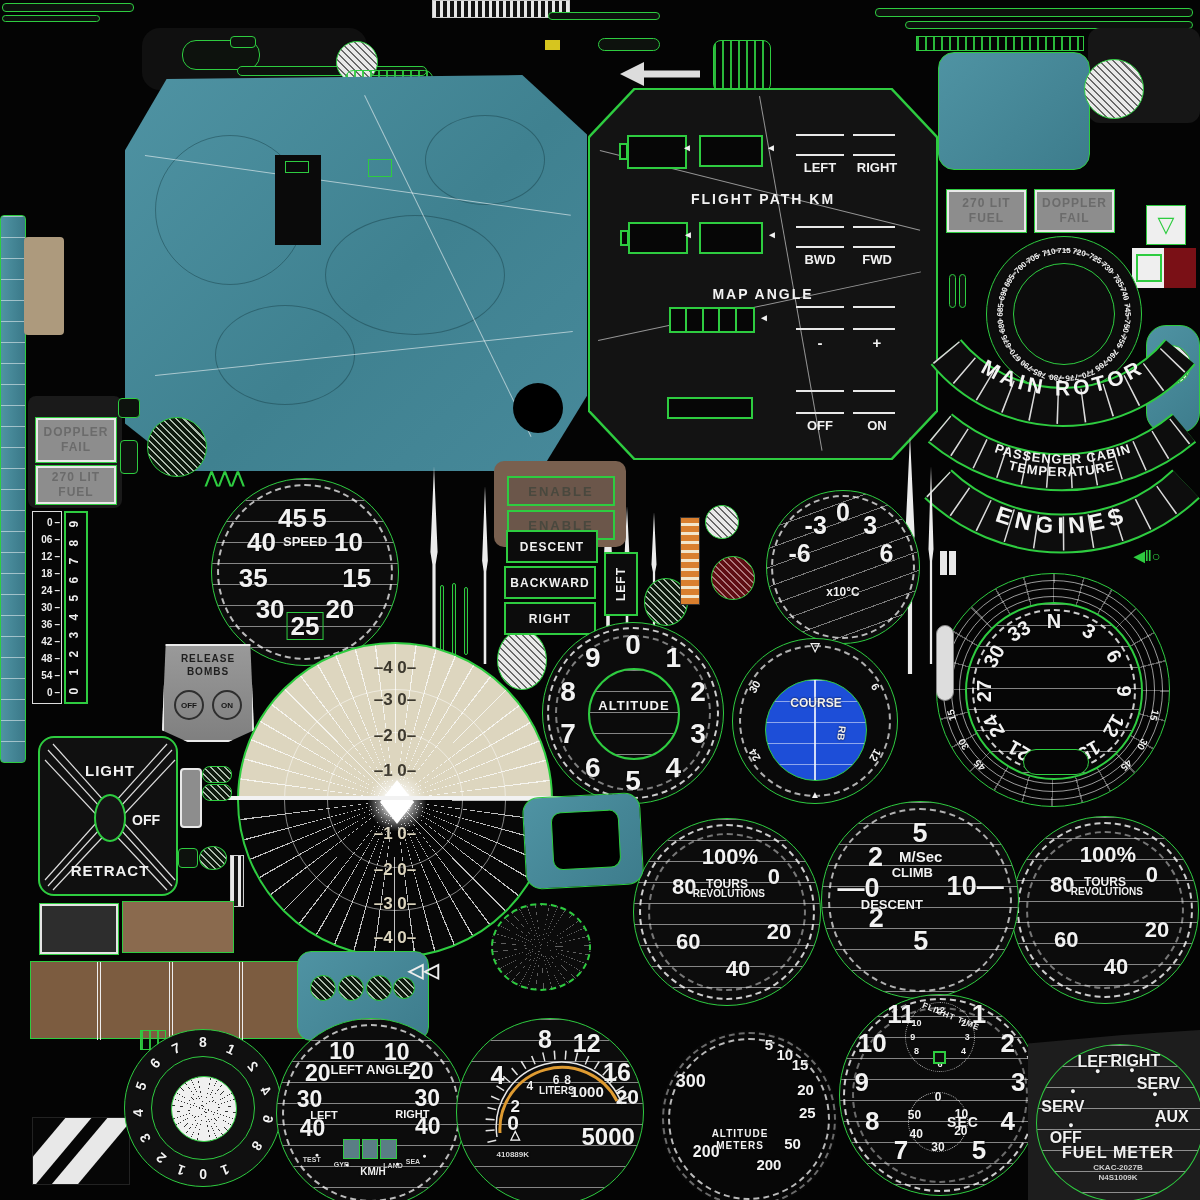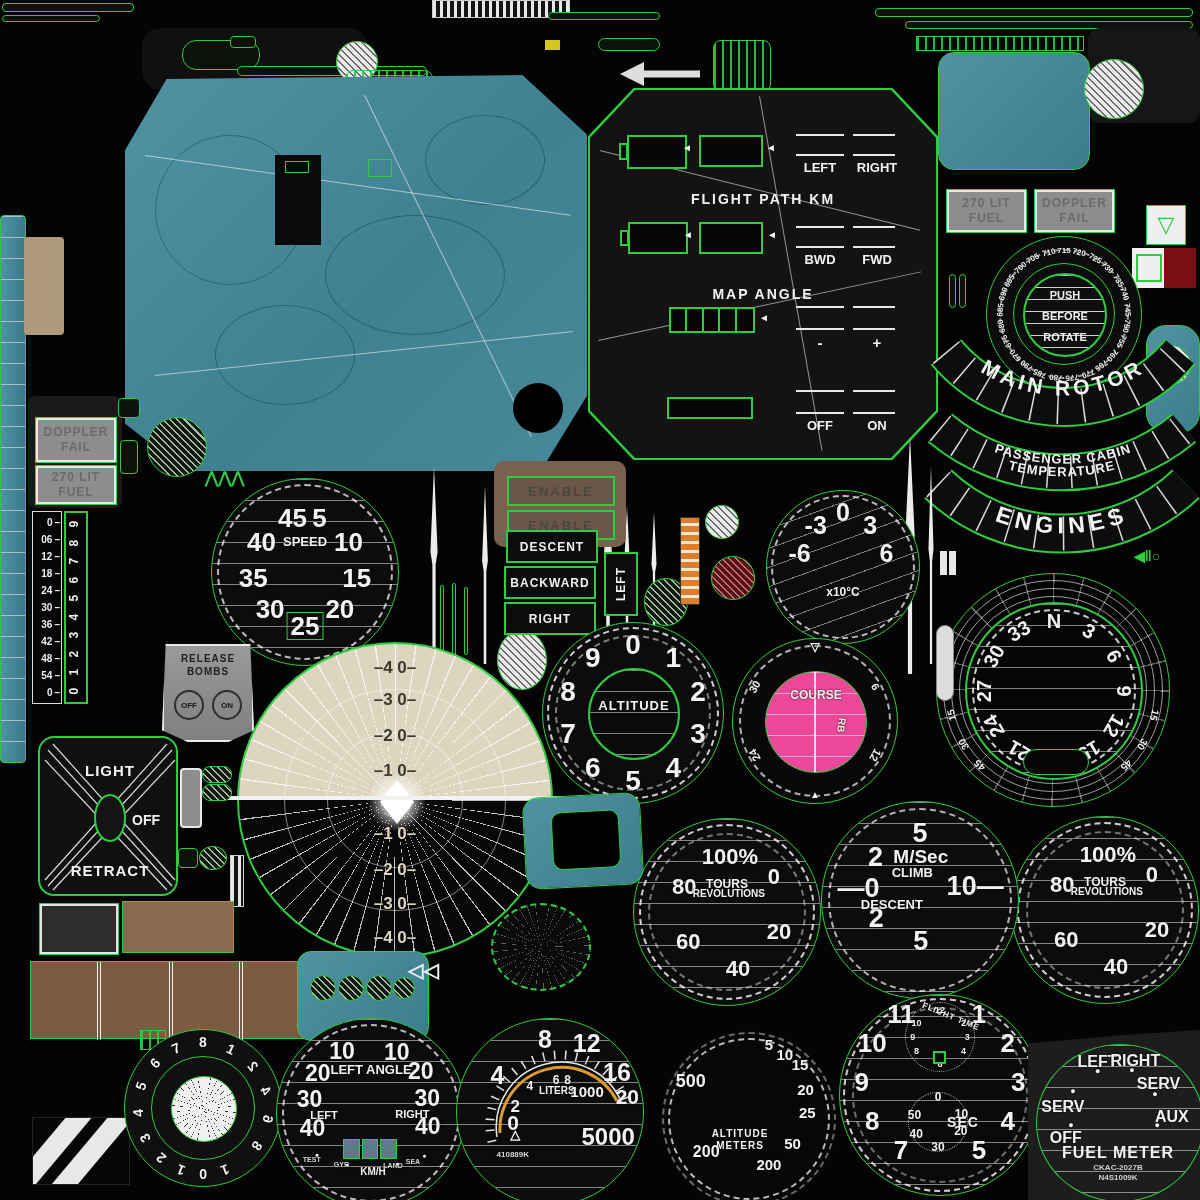--- a/index.html
+++ b/index.html
@@ -191,26 +191,20 @@
         <span class="dn" style="left: 18.5922%; top: 76.3543%; transform: translate(-50%, -50%) rotate(230deg); font-size: 8px;">670</span>
         <span class="dn" style="left: 12.8414%; top: 67.3273%; transform: translate(-50%, -50%) rotate(245deg); font-size: 8px;">675</span>
         <span class="dn" style="left: 9.75329%; top: 57.8232%; transform: translate(-50%, -50%) rotate(259deg); font-size: 8px;">680</span>
         <span class="dn" style="left: 9.09987%; top: 47.14%; transform: translate(-50%, -50%) rotate(274deg); font-size: 8px;">685</span>
         <span class="dn" style="left: 11.0067%; top: 37.3303%; transform: translate(-50%, -50%) rotate(288deg); font-size: 8px;">690</span>
         <span class="dn" style="left: 15.23%; top: 28.2733%; transform: translate(-50%, -50%) rotate(302deg); font-size: 8px;">695</span>
         <span class="dn" style="left: 22.0381%; top: 20.0145%; transform: translate(-50%, -50%) rotate(317deg); font-size: 8px;">700</span>
         <span class="dn" style="left: 30.1228%; top: 14.1406%; transform: translate(-50%, -50%) rotate(331deg); font-size: 8px;">705</span>
         <span class="dn" style="left: 40.0812%; top: 10.2179%; transform: translate(-50%, -50%) rotate(346deg); font-size: 8px;">710</span>
       </div>
-    <div class="abs" style="left:36px;top:36px;width:84px;height:84px;border-radius:50%;border:2px solid var(--wire);background:#0e0e0e">
-      <i class="lines" style="background:repeating-linear-gradient(180deg,rgba(255,255,255,.8) 0 1.5px,transparent 1.5px 12px)"></i>
-      <div class="plabel" style="left:0;top:14px;width:80px;font-size:11px">PUSH</div>
-      <div class="plabel" style="left:0;top:35px;width:80px;font-size:11px">BEFORE</div>
-      <div class="plabel" style="left:0;top:56px;width:80px;font-size:11px">ROTATE</div>
-    </div>
   </div>
 
   <svg style="left:925px;top:330px" width="275" height="250" viewBox="925 330 275 250">
     <path id="mband" d="M 946 352 A 152 152 0 0 0 1180 352" fill="none" stroke="var(--wire)" stroke-width="40"></path>
     <path d="M 946 352 A 152 152 0 0 0 1180 352" fill="none" stroke="#0d0d0d" stroke-width="36"></path>
     <path d="M 946 352 A 152 152 0 0 0 1180 352" fill="none" stroke="rgba(255,255,255,.85)" stroke-width="34" stroke-dasharray="1.5 24"></path>
     <path id="tp1" d="M 950 346 A 154 154 0 0 0 1176 346" fill="none"></path>
     <text class="arc-text" font-size="21" letter-spacing="4"><textPath href="#tp1" startOffset="50%" text-anchor="middle">MAIN ROTOR</textPath></text>
     <path d="M 940 428 A 190 190 0 0 0 1184 428" fill="none" stroke="var(--wire)" stroke-width="38"></path>
     <path d="M 940 428 A 190 190 0 0 0 1184 428" fill="none" stroke="#0d0d0d" stroke-width="34"></path>
@@ -346,21 +340,21 @@
   <div class="gauge" style="left:732px;top:638px;width:166px;height:166px;background:#090909">
     <div class="ticks" style="inset:6px;opacity:.85"></div>
     <div class="abs" style="inset:0">
         <span class="dn" style="left: 86.3731%; top: 29%; transform: translate(-50%, -50%) rotate(60deg); font-size: 11px;">6</span>
         <span class="dn" style="left: 86.3731%; top: 71%; transform: translate(-50%, -50%) rotate(120deg); font-size: 11px;">12</span>
         <span class="dn" style="left: 13.6269%; top: 71%; transform: translate(-50%, -50%) rotate(240deg); font-size: 11px;">24</span>
         <span class="dn" style="left: 13.6269%; top: 29%; transform: translate(-50%, -50%) rotate(300deg); font-size: 11px;">30</span>
         <span class="dn" style="left: 50%; top: 5%; transform: translate(-50%, -50%); font-size: 12px;">▽</span>
         <span class="dn" style="left: 50%; top: 95%; transform: translate(-50%, -50%); font-size: 10px;">▲</span>
       </div>
-    <div class="abs" style="left:32px;top:32px;width:102px;height:102px;border-radius:50%;border:1.5px solid var(--wire);background:#ec4899">
+    <div class="abs" style="left:32px;top:40px;width:102px;height:102px;border-radius:50%;border:1.5px solid var(--wire);background:#1d4ed8">
       <i class="lines"></i>
       <div class="abs" style="left:48px;top:0;width:2px;height:100%;background:rgba(255,255,255,.8)"></div>
       <div class="abs" style="inset:0">
           <span class="dn" style="left: 50%; top: 22.5%; transform: translate(-50%, -50%); font-size: 12px;">COURSE</span>
           <span class="dn" style="left: 74.8137%; top: 53.0467%; transform: translate(-50%, -50%) rotate(97deg); font-size: 10px;">RB</span>
         </div>
     </div>
   </div>
 
   <div class="abs" style="left:936px;top:573px;width:234px;height:234px;border-radius:50%;border:1.5px solid var(--wire)">
@@ -552,21 +546,21 @@
     <div class="ticks" style="inset:2px;opacity:.5"></div>
     <div class="abs" style="inset:0">
         <span class="dn" style="left: 61.2586%; top: 7.98223%; transform: translate(-50%, -50%); font-size: 15px;">5</span>
         <span class="dn" style="left: 70.1196%; top: 13.7033%; transform: translate(-50%, -50%); font-size: 15px;">10</span>
         <span class="dn" style="left: 78.6439%; top: 19.2831%; transform: translate(-50%, -50%); font-size: 15px;">15</span>
         <span class="dn" style="left: 81.7861%; top: 33.099%; transform: translate(-50%, -50%); font-size: 15px;">20</span>
         <span class="dn" style="left: 82.754%; top: 45.9783%; transform: translate(-50%, -50%); font-size: 15px;">25</span>
         <span class="dn" style="left: 74.4894%; top: 63.5747%; transform: translate(-50%, -50%); font-size: 15px;">50</span>
         <span class="dn" style="left: 61.1853%; top: 75.1225%; transform: translate(-50%, -50%); font-size: 15px;">200</span>
         <span class="dn" style="left: 25.9657%; top: 68.7777%; transform: translate(-50%, -50%); font-size: 16px;">200</span>
-        <span class="dn" style="left: 17.2918%; top: 28.7591%; transform: translate(-50%, -50%); font-size: 18px;">500</span>
+        <span class="dn" style="left: 17.2918%; top: 28.7591%; transform: translate(-50%, -50%); font-size: 18px;">300</span>
       </div>
     <div class="plabel" style="left:30px;top:98px;width:100px;font-size:10px;letter-spacing:1px">ALTITUDE</div>
     <div class="plabel" style="left:30px;top:110px;width:100px;font-size:10px;letter-spacing:1px">METERS</div>
   </div>
 
   <div class="gauge" style="left:633px;top:818px;width:188px;height:188px">
     <i class="lines"></i>
       <div class="ticks" style="inset:5px"></div>
       <div class="ticks" style="inset:14px;opacity:.55"></div>
     <div class="abs" style="inset:0">
@@ -598,21 +592,21 @@
   <div class="gauge" style="left:821px;top:801px;width:198px;height:198px">
     <i class="lines"></i>
       <div class="ticks" style="inset:6px;opacity:.85"></div>
     <div class="abs" style="inset:0">
         <span class="dn" style="left: 50%; top: 16%; transform: translate(-50%, -50%); font-size: 27px;">5</span>
         <span class="dn" style="left: 27.3408%; top: 28.1183%; transform: translate(-50%, -50%); font-size: 27px;">2</span>
         <span class="dn" style="left: 18.5879%; top: 43.8941%; transform: translate(-50%, -50%); font-size: 27px;">—0</span>
         <span class="dn" style="left: 78.1386%; top: 42.9843%; transform: translate(-50%, -50%); font-size: 27px;">10—</span>
         <span class="dn" style="left: 27.7476%; top: 58.9906%; transform: translate(-50%, -50%); font-size: 27px;">2</span>
         <span class="dn" style="left: 50.3665%; top: 70.9968%; transform: translate(-50%, -50%); font-size: 27px;">5</span>
-        <span class="dn" style="left: 50.3927%; top: 27.5034%; transform: translate(-50%, -50%); font-size: 19px;">M/Sec</span>
+        <span class="dn" style="left: 50.3927%; top: 27.5034%; transform: translate(-50%, -50%); font-size: 15px;">M/Sec</span>
         <span class="dn" style="left: 35.8579%; top: 35.8579%; transform: translate(-50%, -50%); font-size: 13px; margin-left: 20px;">CLIMB</span>
         <span class="dn" style="left: 35.6411%; top: 52.018%; transform: translate(-50%, -50%); font-size: 13px;">DESCENT</span>
       </div>
   </div>
   <div class="starwheel" style="left:491px;top:903px;width:100px;height:88px"></div>
   <div class="tealpatch" style="left:524px;top:795px;width:118px;height:92px;border-radius:16px;transform:rotate(-3deg)">
     <div class="abs" style="left:27px;top:15px;width:68px;height:58px;background:#000;border:1.5px solid var(--wire);border-radius:10px"></div>
   </div>
 
   <div class="gauge" style="left:839px;top:994px;width:202px;height:202px;background:#0a0a0a">

